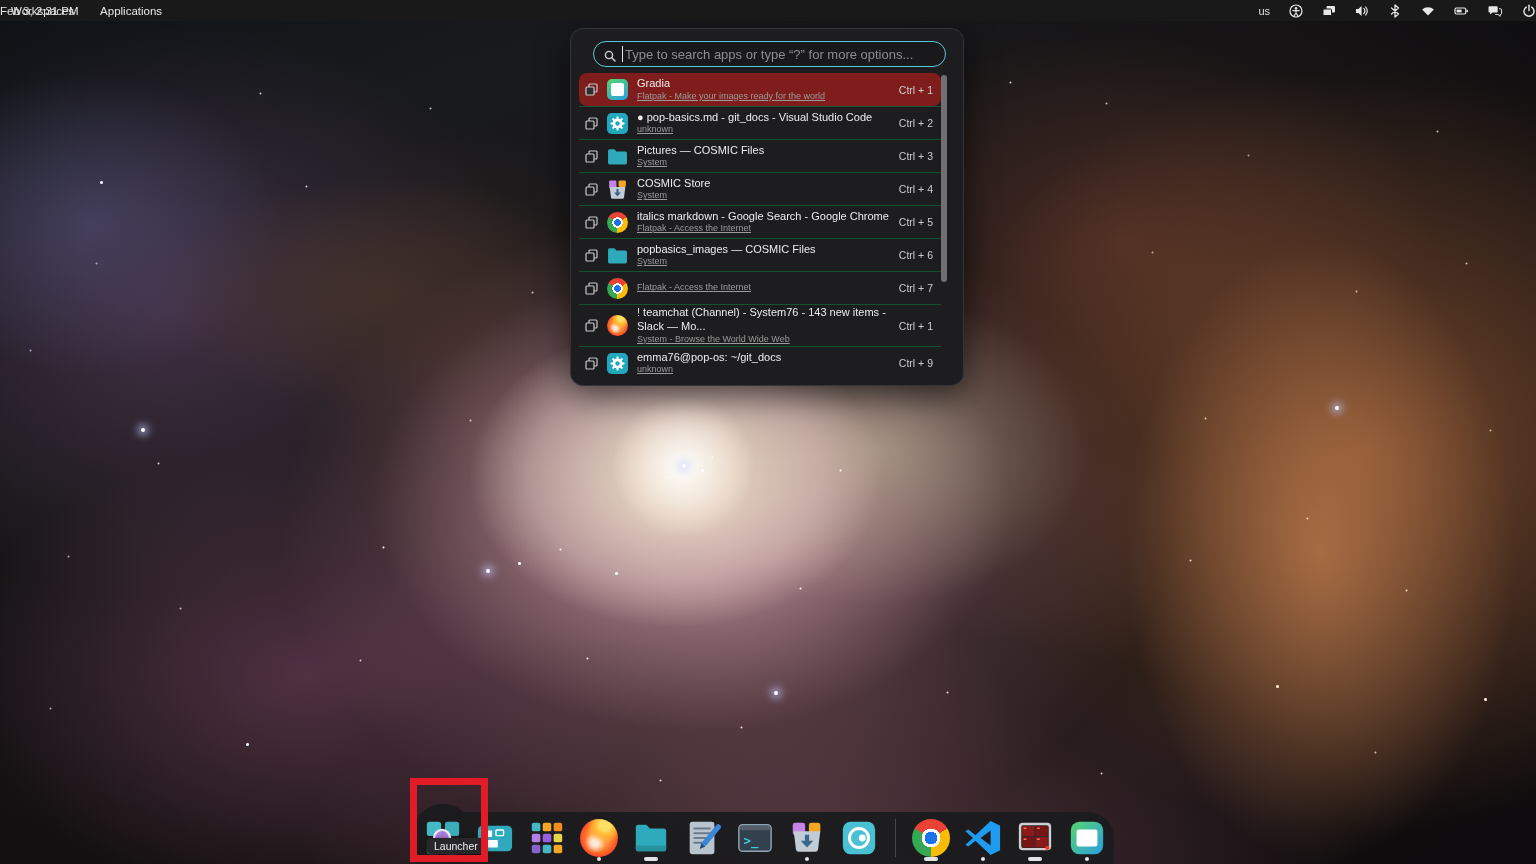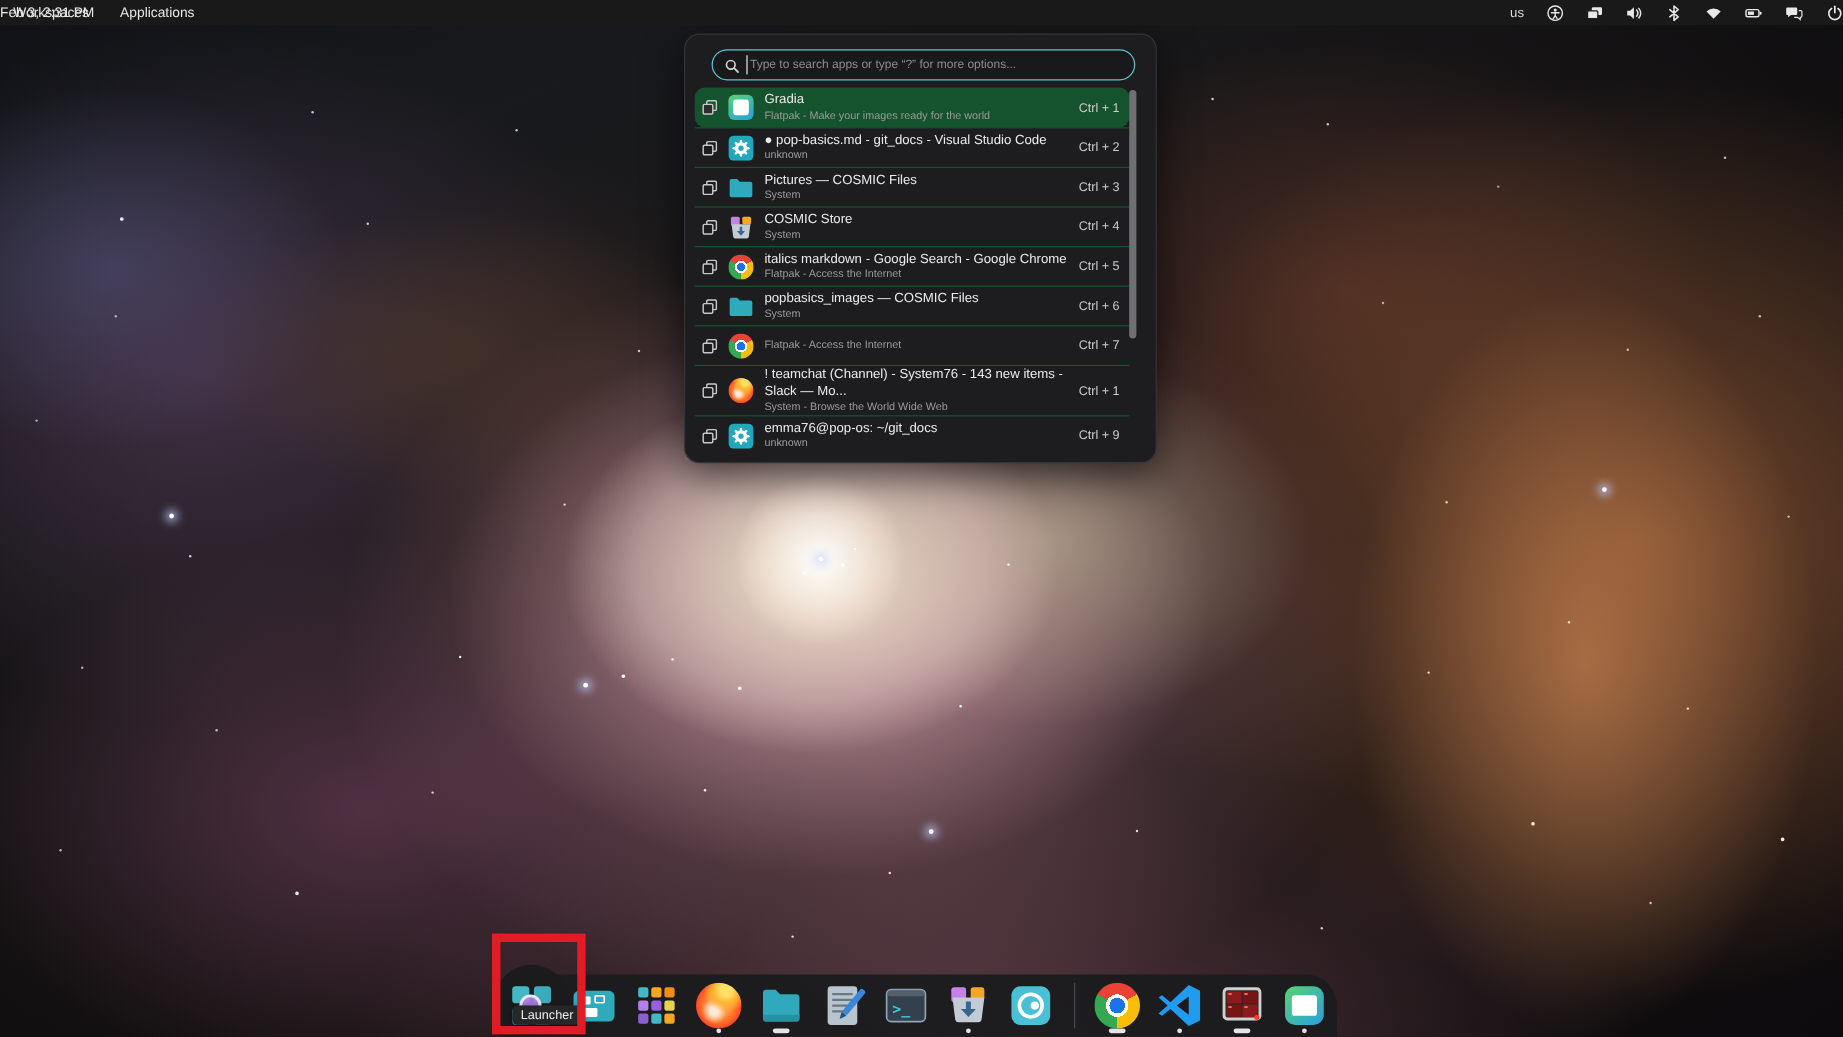--- a/index.html
+++ b/index.html
@@ -53,36 +53,36 @@
   .topbar-right{position:absolute;right:0;top:0;height:21px;display:flex;align-items:center;gap:19px;}
   .kbd-layout{font-size:11px;color:#ddd;}
   .tray-icon{display:flex;align-items:center;}
   .tray-icon svg{display:block;}
 
   
   .launcher{position:absolute;left:570px;top:28px;width:394px;height:358px;background:#1d1d1f;
     border:1px solid #34343a;border-radius:13px;box-shadow:0 10px 32px rgba(0,0,0,.6);z-index:20;}
   .searchwrap{position:absolute;left:22px;top:12px;right:17px;height:26px;}
   .searchwrap input{width:100%;height:100%;background:#19191b;border:1.5px solid #5bc8d8;
-    border-radius:13px;color:#d8d8d8;font-size:10px;padding:0 12px 0 31px;outline:none;
+    border-radius:13px;color:#d8d8d8;font-size:13px;padding:0 12px 0 31px;outline:none;
     font-family:"Liberation Sans",sans-serif;}
   .searchwrap input::placeholder{color:#8d8d8d;}
   .search-glyph{position:absolute;left:11px;top:7px;pointer-events:none;}
   .caret{position:absolute;left:29px;top:5px;width:1px;height:16px;background:#e8e8e8;}
   .results{position:absolute;left:8px;top:44px;width:362px;}
   .row{display:flex;align-items:center;height:33px;padding:0 8px 0 6px;gap:9px;position:relative;}
   .row.tall{height:42px;}
   .row + .row{border-top:1px solid #14532d;}
-  .row.sel{background:#14532d;border-radius:8px;border-top:none;}
+  .row.sel{background:#7f1d1d;border-radius:8px;border-top:none;}
   .winstack{flex:none;display:flex;}
   .appic{width:21px;height:21px;flex:none;display:block;position:relative;}
   .appic svg{display:block;}
   .rowtext{display:flex;flex-direction:column;justify-content:center;min-width:0;flex:1;line-height:1.25;}
   .rtitle{font-size:11px;color:#ececec;}
-  .rsub{font-size:9px;color:#9b9b9b;}
+  .rsub{font-size:9px;color:#9b9b9b;text-decoration:underline;}
   .rshort{font-size:10.5px;color:#cccccc;flex:none;}
   .vscroll{position:absolute;right:16px;top:46px;width:6px;height:207px;background:#707074;border-radius:3px;}
 
   .ic-gradia{border-radius:5px;background:linear-gradient(150deg,#55d46f,#2a9fe0);}
   .ic-gradia::after{content:'';position:absolute;inset:4px;background:#fff;border-radius:2px;}
   .ic-chrome{border-radius:50%;
     background:radial-gradient(circle,#1a73e8 0 24%,#fff 24% 35%,rgba(0,0,0,0) 35%),
     conic-gradient(from 60deg,#fbbc05 0 120deg,#34a853 0 240deg,#ea4335 0 360deg);}
   .ic-firefox{border-radius:50%;
     background:radial-gradient(circle at 66% 16%,#ffe066 0 12%,rgba(255,184,48,.95) 26%,rgba(255,184,48,0) 46%),

